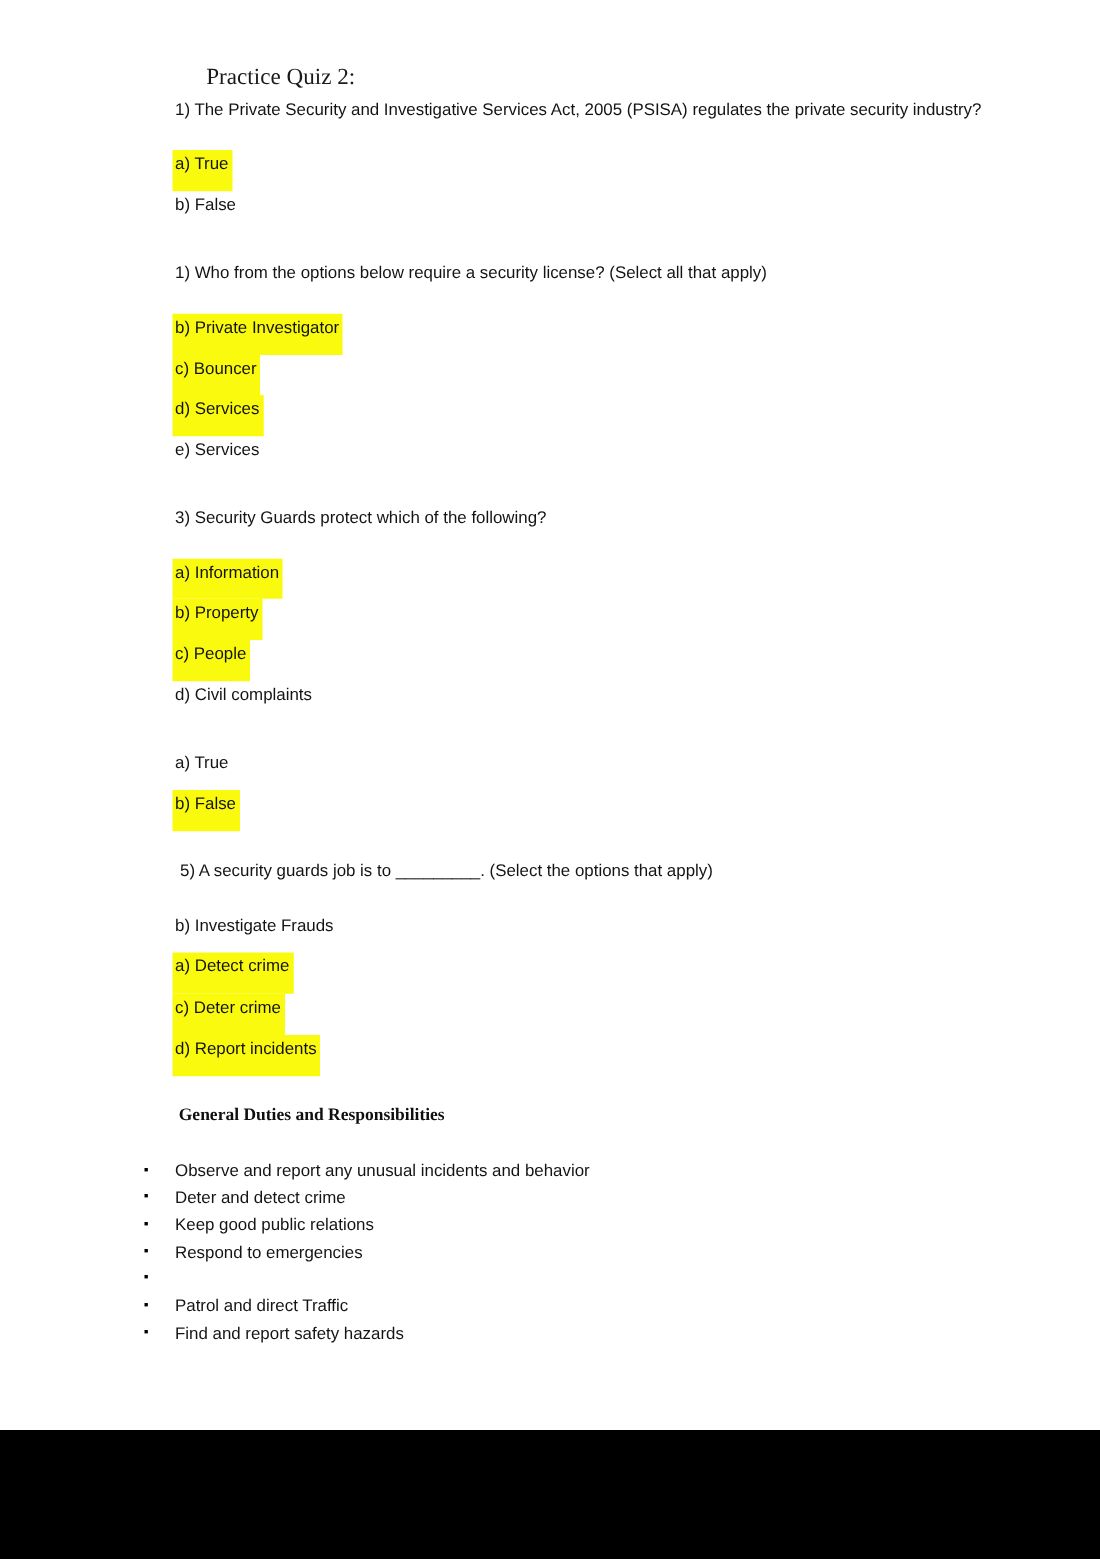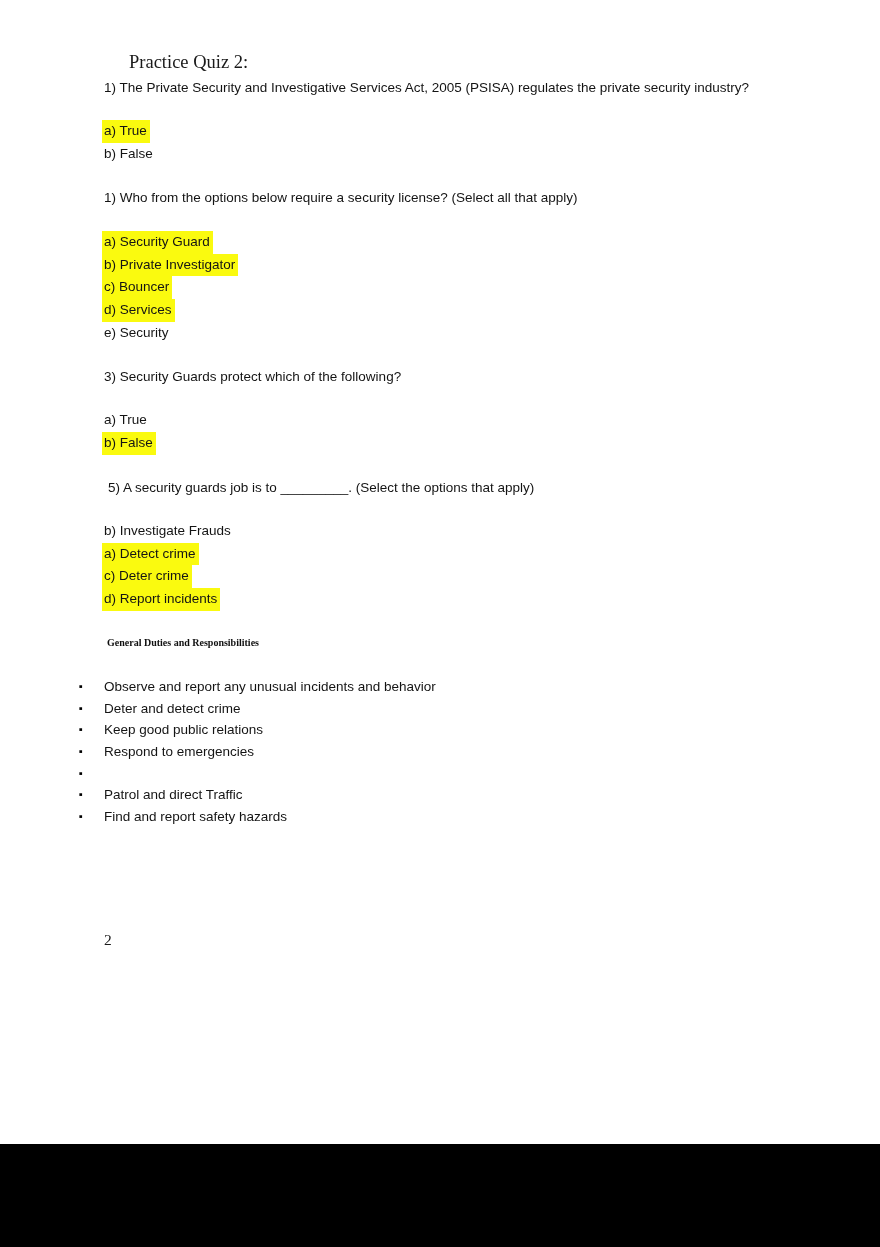--- a/index.html
+++ b/index.html
@@ -5,47 +5,47 @@
   html, body { margin:0; padding:0; }
   body {
     width:880px; height:1247px;
     background:#ffffff;
     position:relative;
     overflow:hidden;
     font-family:"Liberation Sans", sans-serif;
     font-size:13.5px;
     color:#141414;
   }
-  .content { padding:51px 60px 0 104px; }
+  .content { padding:51px 60px 0 104px;margin-left:36px; }
 
   .doc-title {
     font-family:"Liberation Serif", serif;
     font-size:18.5px;
     line-height:22px;
     padding-left:25px;
     color:#1a1a1a;
   }
 
   .q  { line-height:21.7px; margin-top:21.7px; white-space:nowrap; }
   .q.first { margin-top:4px; }
   .q.indent { padding-left:4px; }
 
   .opts { margin-top:21.7px; }
   .opt  { line-height:21.7px; }
   .opt span {
     display:inline-block;
-    padding:0 3px 1px 2px;
+    padding:0 3px 11px 2px;
     margin-left:-2px;
   }
   .opt span.hl { background:var(--hl, #fafa0f); }
 
   .section-heading {
     font-family:"Liberation Serif", serif;
     font-weight:bold;
-    font-size:10px;
+    font-size:14px;
     line-height:21.7px;
     margin-top:21.7px;
     padding-left:3px;
     color:#0f0f0f;
   }
 
   .bullets { margin-top:21.7px; }
   .bullet-row { display:flex; line-height:21.7px; margin-left:-25px; }
   .bullet-marker {
     width:25px;
@@ -78,28 +78,33 @@
   <div class="doc-title">Practice Quiz 2:</div>
 
   <div class="q first">1) The Private Security and Investigative Services Act, 2005 (PSISA) regulates the private security industry?</div>
   <div class="opts">
     <div class="opt"><span class="hl">a) True</span></div>
     <div class="opt"><span>b) False</span></div>
   </div>
 
   <div class="q">1) Who from the options below require a security license? (Select all that apply)</div>
   <div class="opts">
-    <div class="opt"><span class="hl">a) Security Guard</span></div>
     <div class="opt"><span class="hl">b) Private Investigator</span></div>
     <div class="opt"><span class="hl">c) Bouncer</span></div>
     <div class="opt"><span class="hl">d) Services</span></div>
-    <div class="opt"><span>e) Security</span></div>
+    <div class="opt"><span>e) Services</span></div>
   </div>
 
   <div class="q">3) Security Guards protect which of the following?</div>
+  <div class="opts">
+    <div class="opt"><span class="hl">a) Information</span></div>
+    <div class="opt"><span class="hl">b) Property</span></div>
+    <div class="opt"><span class="hl">c) People</span></div>
+    <div class="opt"><span>d) Civil complaints</span></div>
+  </div>
 
   <div class="opts">
     <div class="opt"><span>a) True</span></div>
     <div class="opt"><span class="hl">b) False</span></div>
   </div>
 
   <div class="q indent">5) A security guards job is to _________. (Select the options that apply)</div>
   <div class="opts">
     <div class="opt"><span>b) Investigate Frauds</span></div>
     <div class="opt"><span class="hl">a) Detect crime</span></div>

